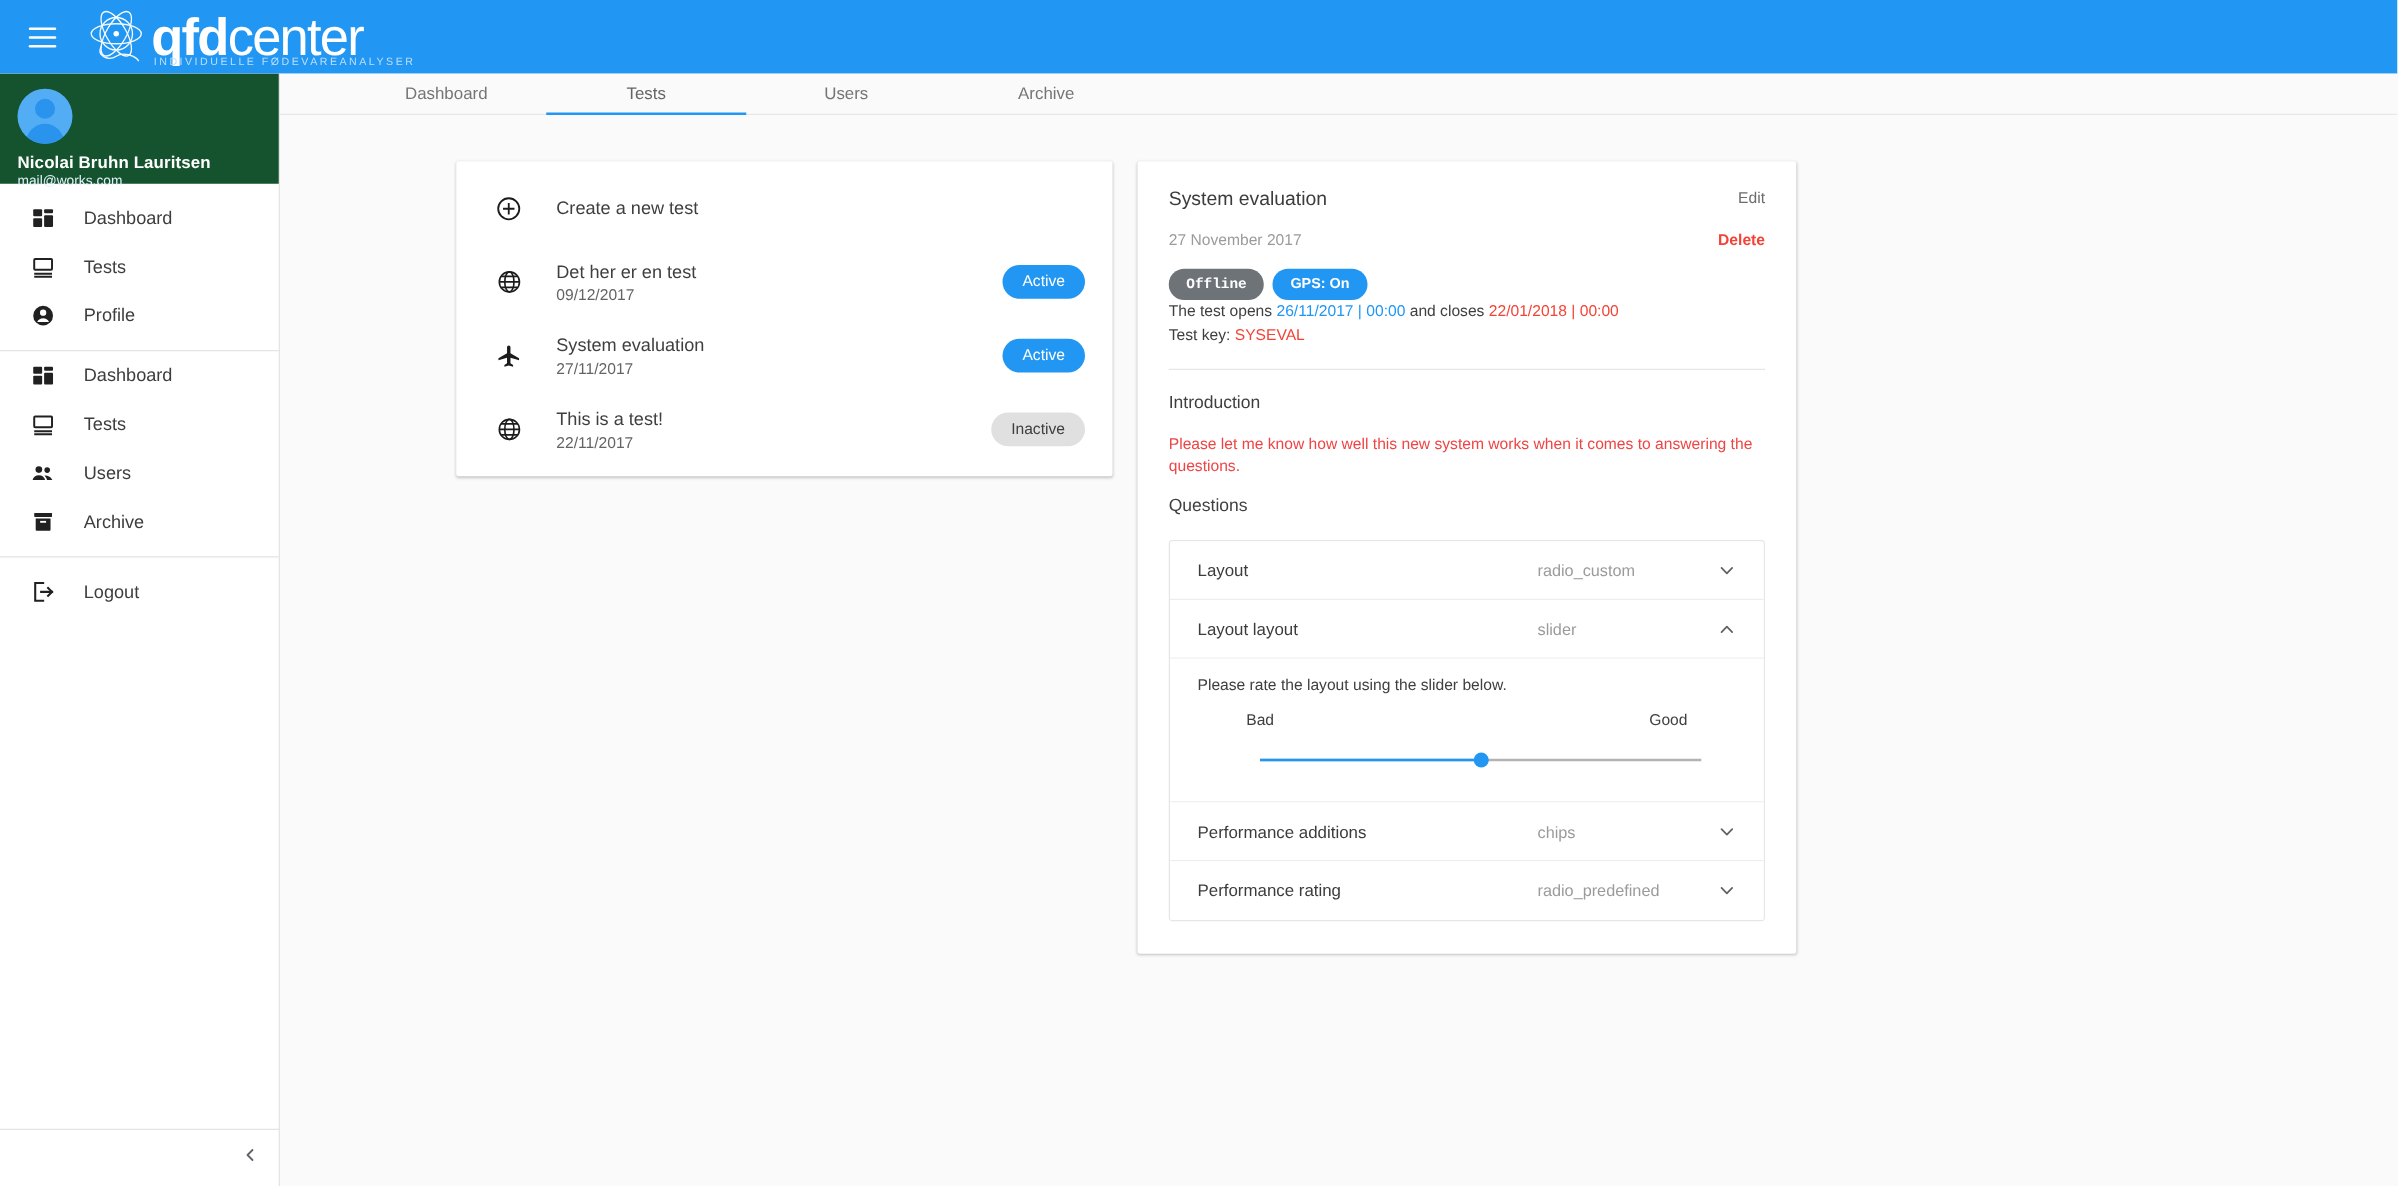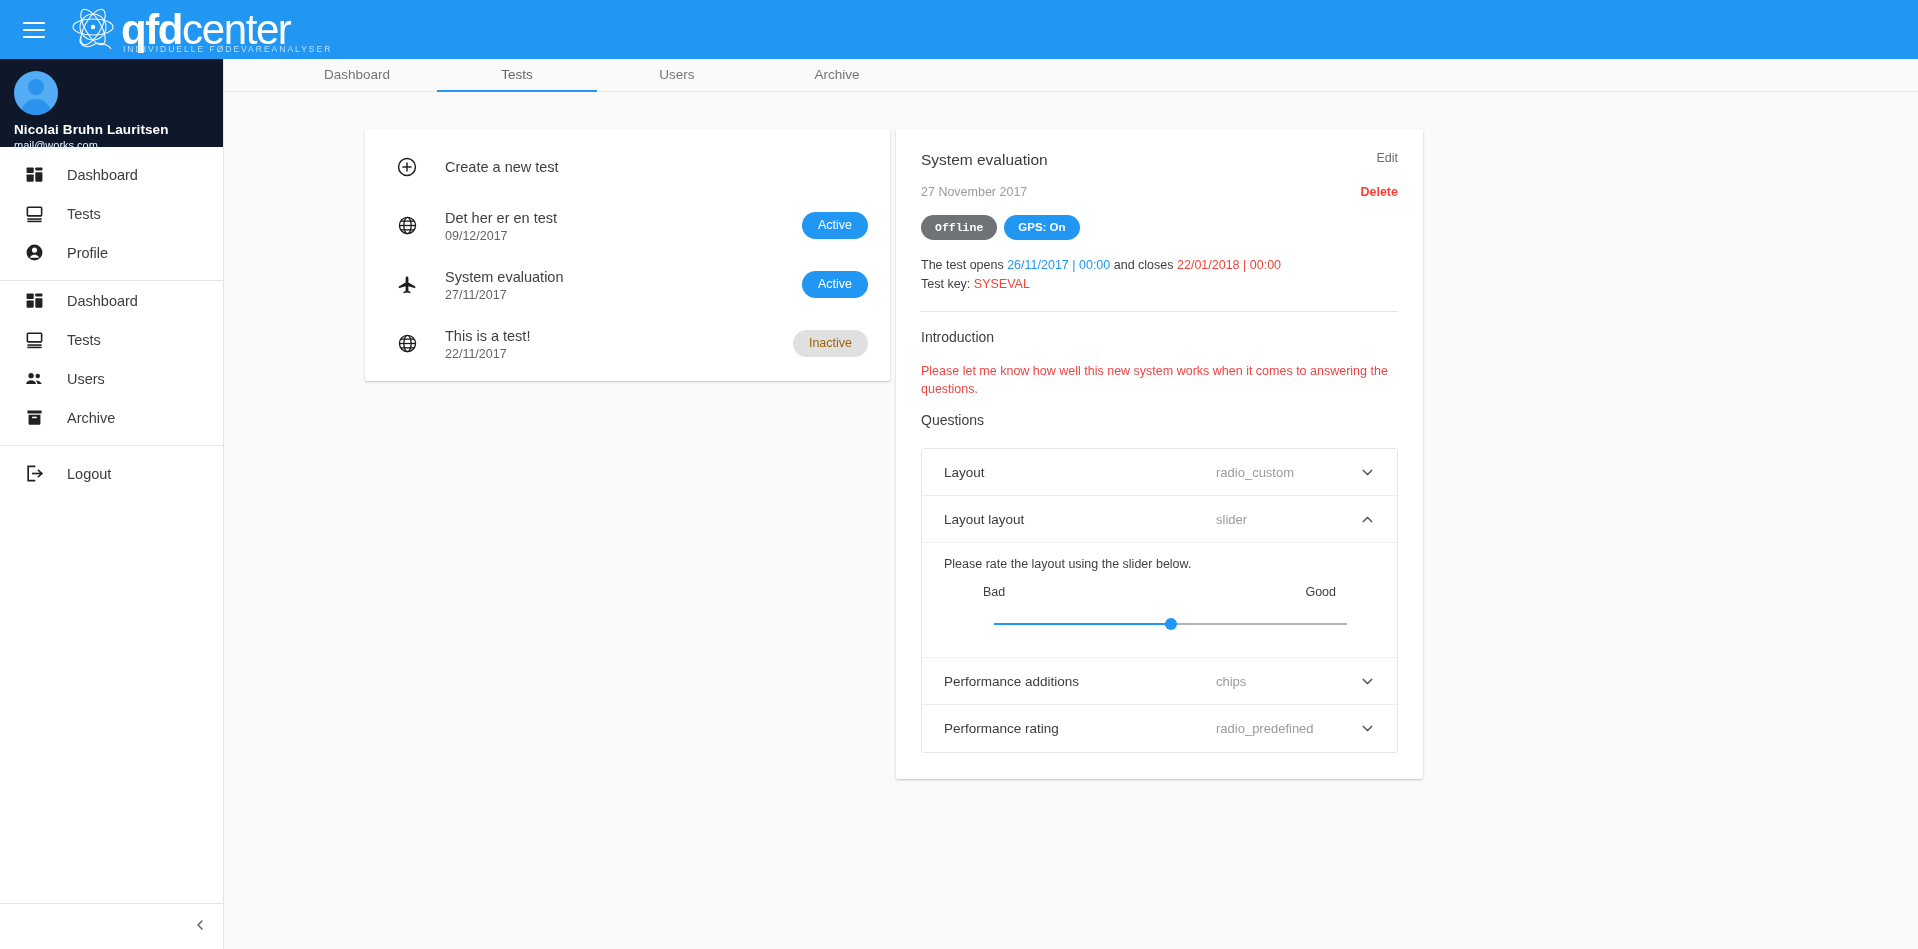--- a/index.html
+++ b/index.html
@@ -36,21 +36,21 @@
     position: absolute; left: 2px; top: 36px;
     font-size: 8.5px; letter-spacing: 2.0px; color: #bfdffb; white-space: nowrap;
   }
 
   
   .sidebar {
     position: absolute; top: 59px; left: 0; width: 224px; height: 890px;
     background: #fff; border-right: 1px solid #e4e4e4;
   }
   .profile-block {
-    height: 88px; background: #0f172a; padding: 10px 14px 0 14px;
+    height: 88px; background: #14532d; padding: 10px 14px 0 14px;
     position: relative;
   }
   .avatar {
     width: 44px; height: 44px; border-radius: 50%;
     background: #53adf5; position: relative; overflow: hidden;
     margin-top: 2px;
   }
   .avatar .head {
     position: absolute; width: 16px; height: 16px; border-radius: 50%;
     background: #2a93ee; left: 14px; top: 8px;
@@ -98,21 +98,21 @@
   .tab {
     width: 160px; height: 32px; line-height: 32px; text-align: center;
     font-size: 13.5px; color: #757575; cursor: pointer; position: relative;
   }
   .tab.active { color: #656565; }
   .tab.active:after {
     content: ""; position: absolute; left: 0; bottom: -1px;
     width: 100%; height: 2px; background: #2196f3;
   }
 
-  .panes { display: flex; padding: 37px 0 0 141px; gap: 6px; }
+  .panes { display: flex; padding: 37px 0 0 141px; gap: 20px; }
 
   
   .card {
     background: #fff; border-radius: 2px;
     box-shadow: 0 1px 3px rgba(0,0,0,.13), 0 1px 2px rgba(0,0,0,.10);
   }
   .list-card { width: 525px; padding: 8px 0; align-self: flex-start; }
   .list-row {
     height: 59px; display: flex; align-items: center;
     padding: 0 22px 0 30px; cursor: pointer;
@@ -123,41 +123,41 @@
     flex: none;
   }
   .row-texts { flex: 1; }
   .row-title { font-size: 14.5px; color: #3f3f3f; line-height: 18px; }
   .row-sub { font-size: 12.5px; color: #646464; margin-top: 2px; }
   .chip {
     border-radius: 14px; height: 27px; line-height: 27px; padding: 0 16px;
     font-size: 12.5px; color: #fff; font-weight: 400; flex: none;
   }
   .chip.active { background: #2196f3; }
-  .chip.inactive { background: #e0e0e0; color: #a16207; }
+  .chip.inactive { background: #e0e0e0; color: #404040; }
 
   
   .detail-card { width: 527px; padding: 22px 25px 26px 25px; align-self: flex-start; }
   .detail-head { display: flex; justify-content: space-between; }
   .detail-title { font-size: 15.5px; color: #3c3c3c; }
   .detail-date { font-size: 12.5px; color: #9b9b9b; margin-top: 16px; }
   .detail-actions { text-align: right; }
   .action-edit { font-size: 12.5px; color: #6c6c6c; cursor: pointer; }
   .action-delete {
     font-size: 12.5px; color: #f44336; cursor: pointer;
     font-weight: 700; margin-top: 20px;
   }
   .badges { display: flex; gap: 7px; margin-top: 16px; }
   .badge {
     border-radius: 14px; height: 25px; line-height: 25px; padding: 0 14px;
     font-size: 11.5px; color: #fff; font-weight: 700;
   }
   .badge.grey { background: #6e7378; font-family: Liberation Mono, monospace; }
   .badge.blue { background: #2196f3; }
-  .meta { margin-top: 16px; font-size: 12.5px; color: #3f3f3f; line-height: 19px; }
+  .meta { font-size: 12.5px; color: #3f3f3f; line-height: 19px; }
   .meta .open { color: #2196f3; }
   .meta .close { color: #f44336; }
   .meta .key { color: #f44336; }
   .hr { height: 1px; background: #e6e6e6; margin: 17px 0 0 0; }
   .section-title { font-size: 14px; color: #3f3f3f; margin-top: 17px; }
   .body-text { font-size: 12.5px; color: #ef4444; margin-top: 17px; line-height: 18px; }
 
   .accordion {
     margin-top: 20px; border: 1px solid #e6e6e6; border-radius: 3px;
     overflow: hidden;

